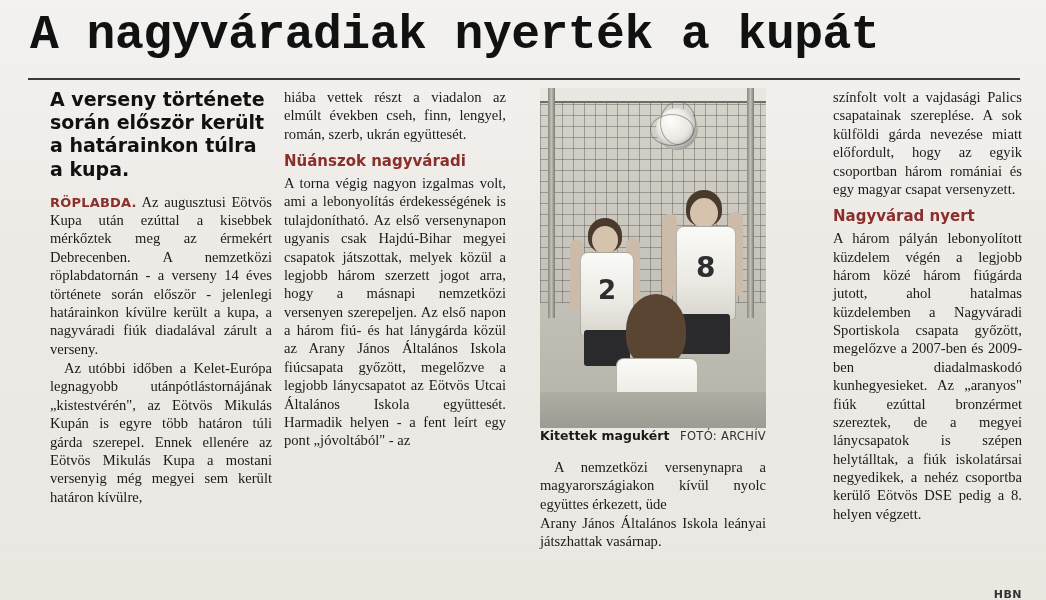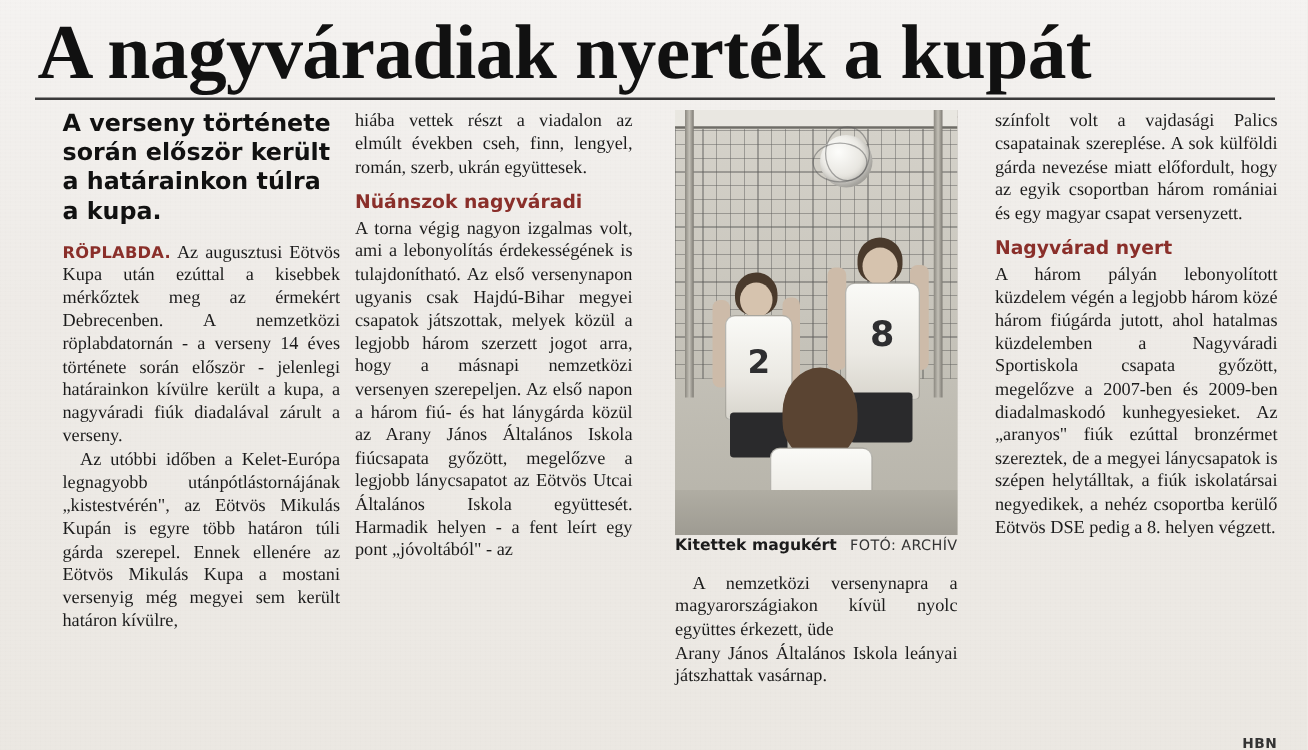--- a/index.html
+++ b/index.html
@@ -30,23 +30,23 @@
     opacity: 0.35;
     background-image:
       repeating-linear-gradient(0deg, rgba(0,0,0,0.018) 0px, rgba(0,0,0,0.018) 1px, transparent 1px, transparent 3px),
       repeating-linear-gradient(90deg, rgba(0,0,0,0.014) 0px, rgba(0,0,0,0.014) 1px, transparent 1px, transparent 4px);
   }
   .headline {
     position: absolute;
     left: 30px;
     top: 10px;
     width: 990px;
-    font-family: Liberation Serif, serif;
-    font-weight: bold;
-    font-size: 62px;
+    font-family: Liberation Mono, monospace;
+    font-weight: bold;
+    font-size: 48px;
     letter-spacing: -0.5px;
     line-height: 1.05;
     color: #111;
     white-space: nowrap;
   }
   .rule {
     position: absolute;
     left: 28px;
     top: 78px;
     width: 992px;
@@ -222,41 +222,41 @@
   .byline {
     position: absolute;
     right: 0;
     bottom: -14px;
     font-family: "DejaVu Sans", sans-serif;
     font-weight: bold;
     font-size: 11px;
     color: #333;
     letter-spacing: 0.5px;
   }
-  .col4-inner { position: relative; height: 500px; }
+  .col4-inner { position: relative; height: 500px; margin-left: 37px; }
 </style>
 </head>
 <body>
 
 <div class="page">
   <div class="grain"></div>
 
   <div class="headline">A nagyváradiak nyerték a kupát</div>
   <div class="rule"></div>
 
   <div class="columns">
 
     <div class="col col1">
       <p class="lead">A verseny története során először került a határainkon túlra a kupa.</p>
       <p class="body first"><span class="kicker">RÖPLABDA.</span> <span>Az augusztusi Eötvös Kupa után ezúttal a kisebbek mérkőztek meg az érmekért Debrecenben. A nemzetközi röplabdatornán - a verseny 14 éves története során először - jelenlegi határainkon kívülre került a kupa, a nagyváradi fiúk diadalával zárult a verseny.</span></p>
       <p class="body">Az utóbbi időben a Kelet-Európa legnagyobb utánpótlástornájának „kistestvérén", az Eötvös Mikulás Kupán is egyre több határon túli gárda szerepel. Ennek ellenére az Eötvös Mikulás Kupa a mostani versenyig még megyei sem került határon kívülre,</p>
     </div>
 
     <div class="col col2">
-      <p class="body first">hiába vettek részt a viadalon az elmúlt években cseh, finn, lengyel, román, szerb, ukrán együttesek.</p>
+      <p class="body first">hiába vettek részt a viadalon az elmúlt években cseh, finn, lengyel, román, szerb, ukrán együttesét.</p>
       <p class="subhead spaced">Nüánszok nagyváradi</p>
       <p class="body first">A torna végig nagyon izgalmas volt, ami a lebonyolítás érdekességének is tulajdonítható. Az első versenynapon ugyanis csak Hajdú-Bihar megyei csapatok játszottak, melyek közül a legjobb három szerzett jogot arra, hogy a másnapi nemzetközi versenyen szerepeljen. Az első napon a három fiú- és hat lánygárda közül az Arany János Általános Iskola fiúcsapata győzött, megelőzve a legjobb lánycsapatot az Eötvös Utcai Általános Iskola együttesét. Harmadik helyen - a fent leírt egy pont „jóvoltából" - az</p>
     </div>
 
     <div class="col col3">
       <div class="photo-wrap">
         <div class="photo">
           <div class="sky"></div>
           <div class="net"></div>
           <div class="net-top"></div>

